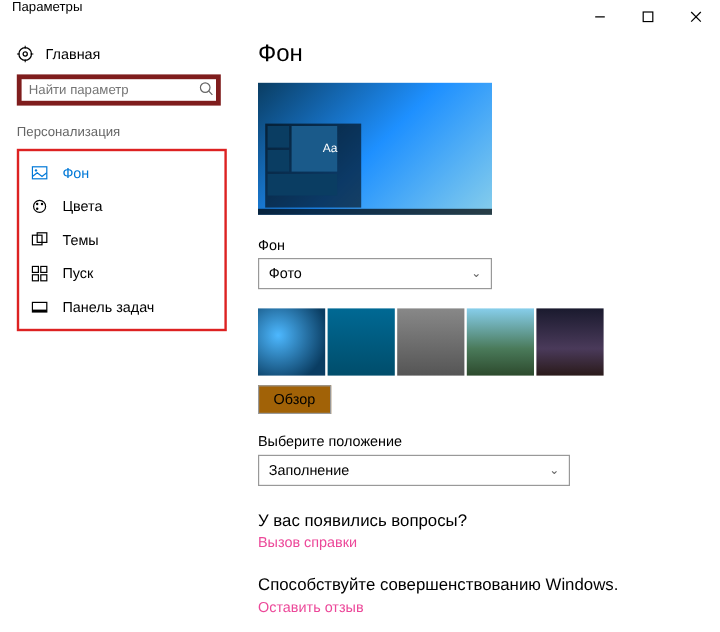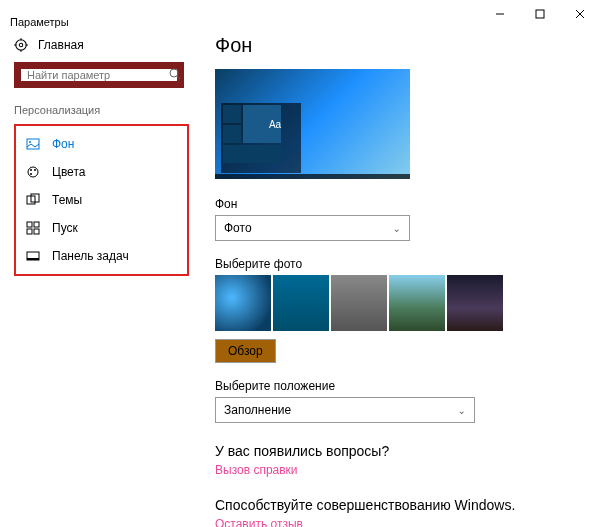--- a/index.html
+++ b/index.html
@@ -1,25 +1,25 @@
 <!DOCTYPE html>
 <html><head>
   <meta charset="utf-8">
   <style>
     * { margin: 0; padding: 0; box-sizing: border-box; font-family: "Segoe UI", Arial, sans-serif; }
     body { width: 600px; height: 527px; background: #fff; font-size: 12px; color: #000; overflow: hidden; }
-    .titlebar { height: 28px; display: flex; align-items: flex-end; padding-left: 10px; }
+    .titlebar { height: 28px; display: flex; align-items: flex-start; padding-left: 10px; }
     .titlebar-title { font-size: 11px; }
     .titlebar-controls { margin-left: auto; display: flex; }
     .titlebar-btn { width: 40px; height: 28px; display: flex; align-items: center; justify-content: center; font-size: 11px; }
     .content { display: flex; height: calc(100% - 28px); }
     .sidebar { width: 195px; padding: 10px 0 0 14px; }
     .home-row { display: flex; align-items: center; gap: 10px; margin-bottom: 10px; }
     .gear-icon { width: 14px; height: 14px; }
-    .searchbox { display: flex; align-items: center; border: 7px solid #7f1d1d; width: 170px; height: 26px; padding: 0 6px; margin-bottom: 16px; }
+    .searchbox { display: flex; align-items: center; border: 4px solid #7f1d1d; width: 170px; height: 26px; padding: 0 6px; margin-bottom: 16px; }
     .searchbox input { flex: 1; border: none; outline: none; font-size: 11px; }
     .section-header { color: #666; font-size: 11px; margin-bottom: 8px; }
     .nav-box { border: 2px solid #d22; width: 175px; padding: 4px 0; }
     .nav-item { display: flex; align-items: center; gap: 12px; padding: 7px 10px; cursor: pointer; }
     .nav-item.active { color: #0078d7; }
     .nav-icon { width: 14px; height: 14px; display: flex; align-items: center; justify-content: center; }
     .main { flex: 1; padding: 6px 20px 0 20px; overflow-y: auto; }
     .page-title { font-size: 20px; font-weight: 400; margin-bottom: 12px; }
     .preview { width: 195px; height: 110px; background: linear-gradient(135deg, #0a3d62 0%, #1e90ff 50%, #87ceeb 100%); position: relative; margin-bottom: 18px; }
     .preview-start { position: absolute; left: 6px; bottom: 6px; width: 80px; height: 70px; background: rgba(0,0,0,0.6); }
@@ -161,21 +161,20 @@
       </div>
       <div class="preview-taskbar"></div>
     </div>
 
     <div class="field-label">Фон</div>
     <div class="select">
       <span>Фото</span>
       <span class="chevron">⌄</span>
     </div>
 
-    <div class="field-label">Выберите фото</div>
     <div class="thumbs">
       <div class="thumb t1"></div>
       <div class="thumb t2"></div>
       <div class="thumb t3"></div>
       <div class="thumb t4"></div>
       <div class="thumb t5"></div>
     </div>
     <div class="browse-btn">Обзор</div>
 
     <div class="field-label">Выберите положение</div>

